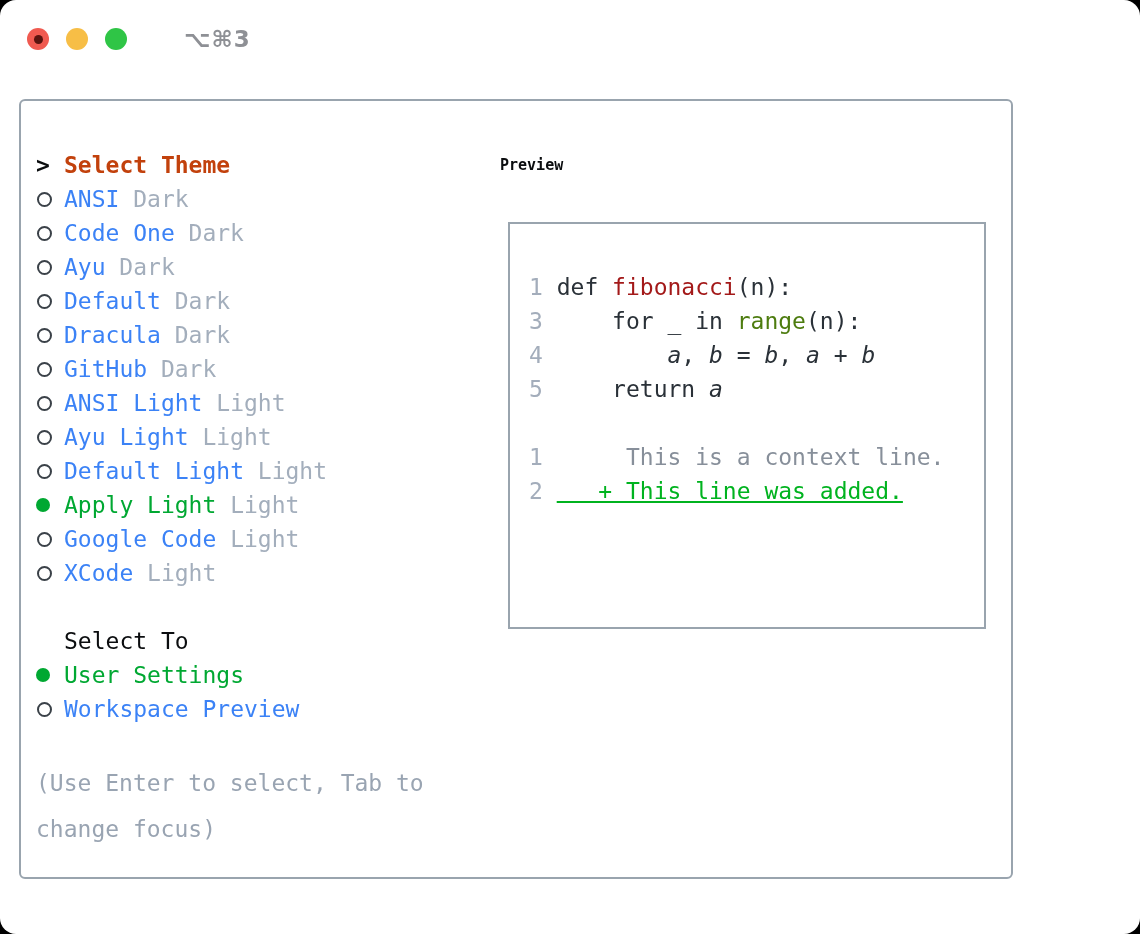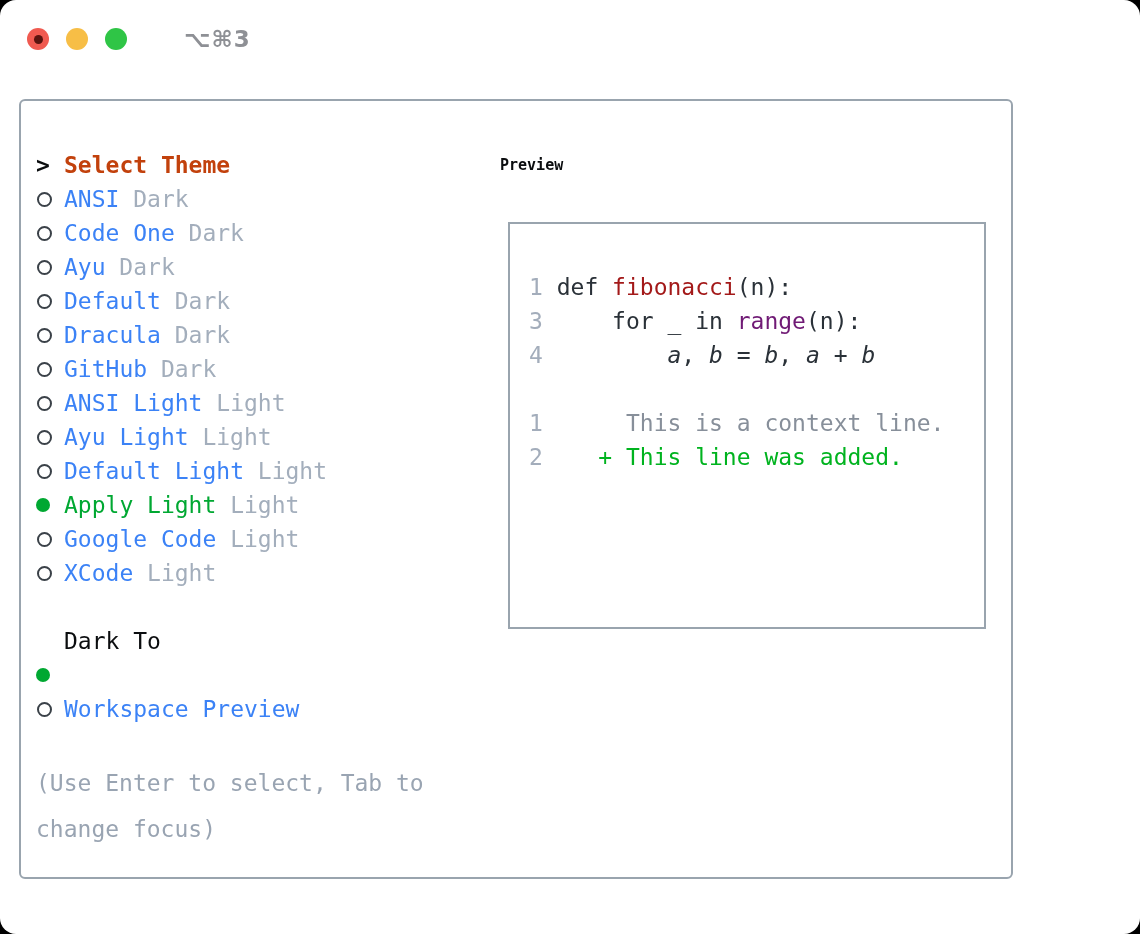--- a/index.html
+++ b/index.html
@@ -38,25 +38,25 @@
   .preview-hdr{position:absolute;left:479px;top:47px;height:34px;display:flex;
                align-items:center;font-size:15px;font-weight:bold;color:#0b0d0f;}
   .preview-box{position:absolute;left:487px;top:101px;width:474px;height:403px;
                border:2px solid #99a4ae;background:#fff;margin-top:20px;}
   .code{position:absolute;left:19px;top:46px;font-size:23px;}
   .cline{height:34px;line-height:34px;white-space:pre;}
   .gutter{color:#a3adbb;}
   .plain{color:#2a3138;}
   .func{color:#a31919;}
   .num{color:#0d7b81;}
-  .builtin{color:#701a75;}
+  .builtin{color:#4d7c0f;}
   .var{color:#2a3138;font-style:italic;}
   .context{color:#878f9a;}
   .deleted{color:#c1392a;}
-  .added{color:#00b31f;}
+  .added{color:#00b31f;text-decoration:underline;}
 </style>
 </head>
 <body>
 
 <div class="window">
 
   <div class="titlebar">
     <div class="light red">
       <div class="inner-dot"></div>
     </div>
@@ -82,37 +82,38 @@
           <div class="row"><span class="bullet"><span class="ring"></span></span><span class="name">ANSI Light</span><span class="tag">Light</span></div>
           <div class="row"><span class="bullet"><span class="ring"></span></span><span class="name">Ayu Light</span><span class="tag">Light</span></div>
           <div class="row"><span class="bullet"><span class="ring"></span></span><span class="name">Default Light</span><span class="tag">Light</span></div>
           <div class="row selected"><span class="bullet"><span class="dot"></span></span><span class="name">Apply Light</span><span class="tag">Light</span></div>
           <div class="row"><span class="bullet"><span class="ring"></span></span><span class="name">Google Code</span><span class="tag">Light</span></div>
           <div class="row"><span class="bullet"><span class="ring"></span></span><span class="name">XCode</span><span class="tag">Light</span></div>
         </div>
       <div class="spacer"></div>
       <div class="row">
         <span class="bullet"></span>
-        <span class="hdr" style="font-weight:normal;color:#0b0d0f;">Dark To</span>
+        <span class="hdr" style="font-weight:normal;color:#0b0d0f;">Select To</span>
       </div>
       <div id="apply-list">
-          <div class="row selected"><span class="bullet"><span class="dot"></span></span></div>
+          <div class="row selected"><span class="bullet"><span class="dot"></span></span><span class="name">User Settings</span></div>
           <div class="row"><span class="bullet"><span class="ring"></span></span><span class="name">Workspace Preview</span></div>
         </div>
       <div class="spacer"></div>
       <div class="hint">(Use Enter to select, Tab to change focus)</div>
     </div>
 
     <div class="preview-hdr">Preview</div>
 
     <div class="preview-box">
       <div class="code" id="code-block">
           <div class="cline"><span class="gutter">1 </span><span class="plain">def </span><span class="func">fibonacci</span><span class="plain">(n):</span></div>
           <div class="cline"><span class="gutter">3 </span><span class="plain">    for _ in </span><span class="builtin">range</span><span class="plain">(n):</span></div>
           <div class="cline"><span class="gutter">4 </span><span class="plain">        </span><span class="var">a</span><span class="plain">, </span><span class="var">b</span><span class="plain"> = </span><span class="var">b</span><span class="plain">, </span><span class="var">a</span><span class="plain"> + </span><span class="var">b</span></div>
+          <div class="cline"><span class="gutter">5 </span><span class="plain">    return </span><span class="var">a</span></div>
           <div class="cline"><span class="gutter"> </span></div>
           <div class="cline"><span class="gutter">1 </span><span class="context">     This is a context line.</span></div>
           <div class="cline"><span class="gutter">2 </span><span class="added">   + This line was added.</span></div>
         </div>
     </div>
 
   </div>
 </div>
 
 </body></html>

